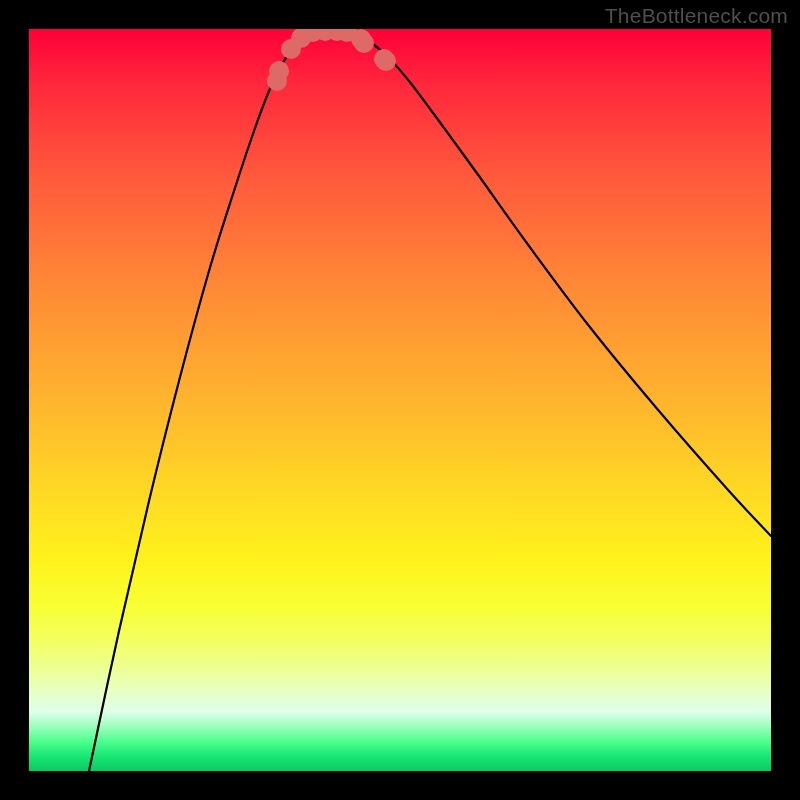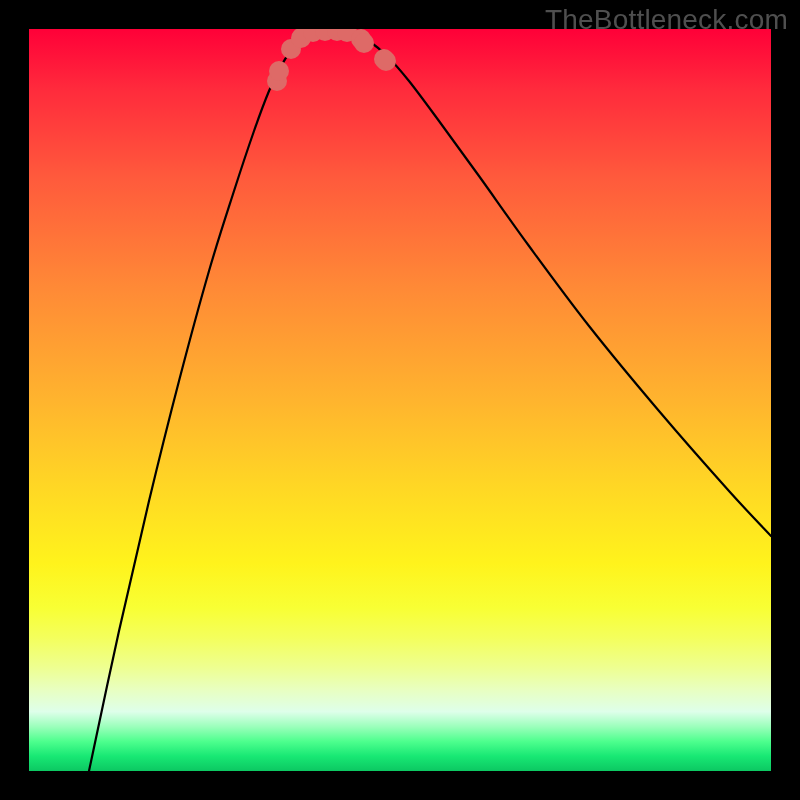--- a/index.html
+++ b/index.html
@@ -46,21 +46,21 @@
       #4eff8e 96%,
       #18e874 98%,
       #0cc862 100%
     );
   }
   .watermark {
     position: absolute;
     top: 4px;
     right: 12px;
     color: #4f4f4f;
-    font-size: 28px;
+    font-size: 21px;
     letter-spacing: 0.2px;
     font-weight: 400;
     user-select: none;
     margin-left: 12px;
   }
   svg.curve {
     position: absolute;
     inset: 0;
   }
 </style>

